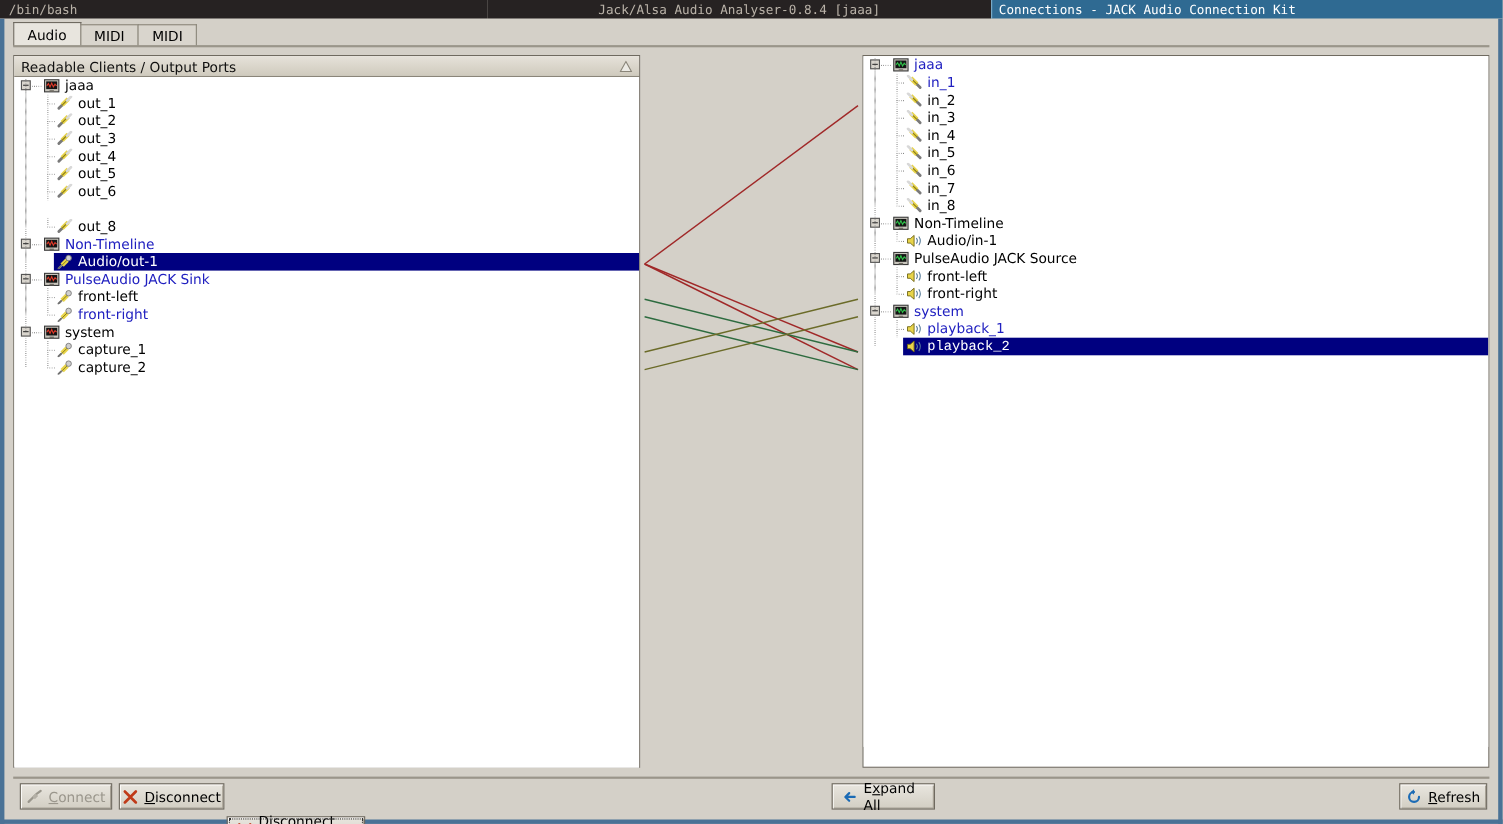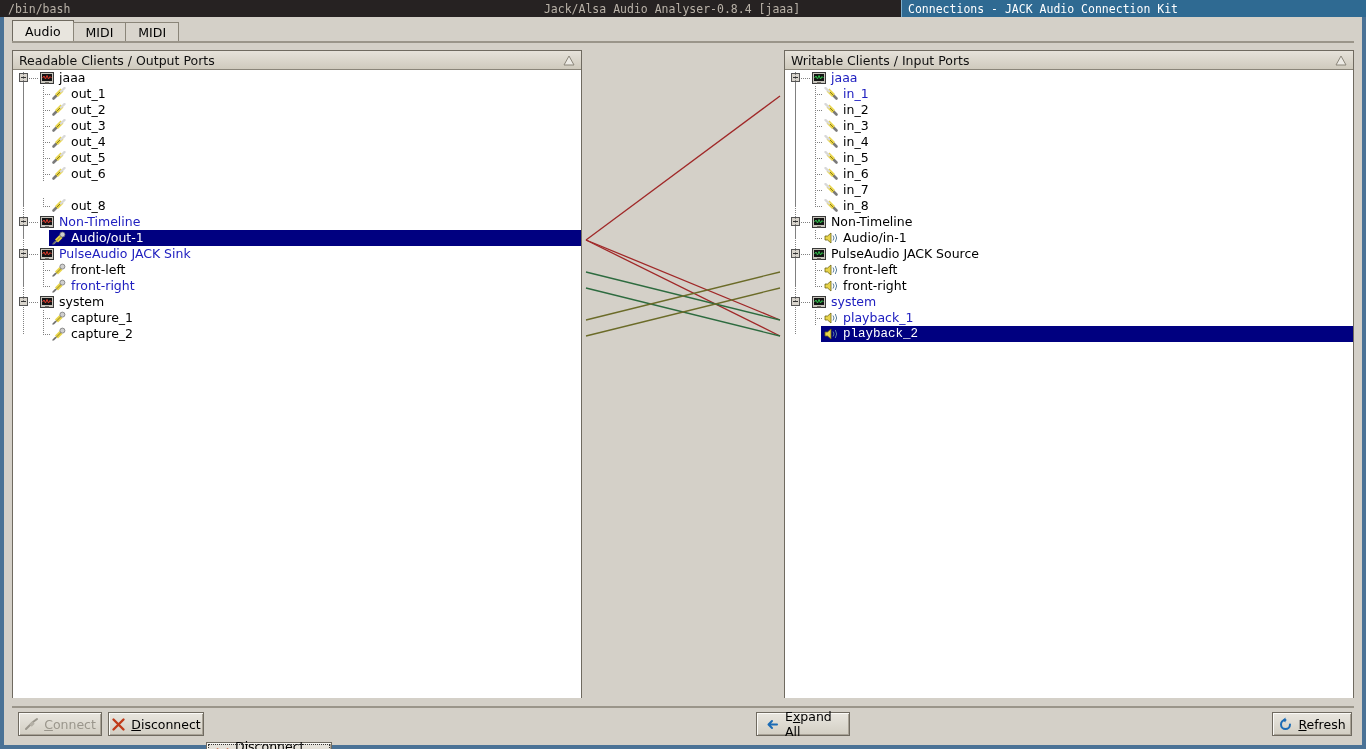--- a/index.html
+++ b/index.html
@@ -339,26 +339,20 @@
       <line x1="4" y1="190" x2="198" y2="46" stroke="#a02828" stroke-width="1.3"></line>
       <line x1="4" y1="190" x2="198" y2="270" stroke="#a02828" stroke-width="1.3"></line>
       <line x1="4" y1="190" x2="198" y2="286" stroke="#a02828" stroke-width="1.3"></line>
       <line x1="4" y1="222" x2="198" y2="270" stroke="#2d6b3f" stroke-width="1.3"></line>
       <line x1="4" y1="238" x2="198" y2="286" stroke="#2d6b3f" stroke-width="1.3"></line>
       <line x1="4" y1="270" x2="198" y2="222" stroke="#6b6b28" stroke-width="1.3"></line>
       <line x1="4" y1="286" x2="198" y2="238" stroke="#6b6b28" stroke-width="1.3"></line>
     </svg>
 
   <div class="panel" id="panel-right">
-    <div class="panel-header">
-      <span>Writable Clients / Input Ports</span>
-      <svg class="sort-ind" viewBox="0 0 12 11">
-        <path d="M6 1 L11 10 L1 10 Z" fill="#eceae4" stroke="#8a8579" stroke-width="1"></path>
-      </svg>
-    </div>
     <div class="tree" id="tree-right">
         <div class="row" style="position: absolute; top: 0px; left: 0px; width: 100%;">
           <div class="exp" style="left: 6px; top: 3px;"></div>
           <div class="hguide" style="left: 16px; top: 8px; width: 9px;"></div>
           <svg class="ico" viewBox="0 0 16 14" style="left: 26px; top: 1px;">
             <rect x="1.5" y="1.5" width="13" height="11" fill="#c9c6bd" stroke="#3a3a3a" stroke-width="1"></rect>
             <rect x="3" y="3" width="10" height="7" fill="#141414"></rect>
             <path d="M3.5 7 L5 5 L6.5 8 L8 4.5 L9.5 8 L11 5.5 L12.5 7" fill="none" stroke="#2fc24a" stroke-width="1"></path>
             <rect x="6" y="11" width="4" height="1.4" fill="#6e6a62"></rect>
           </svg>

